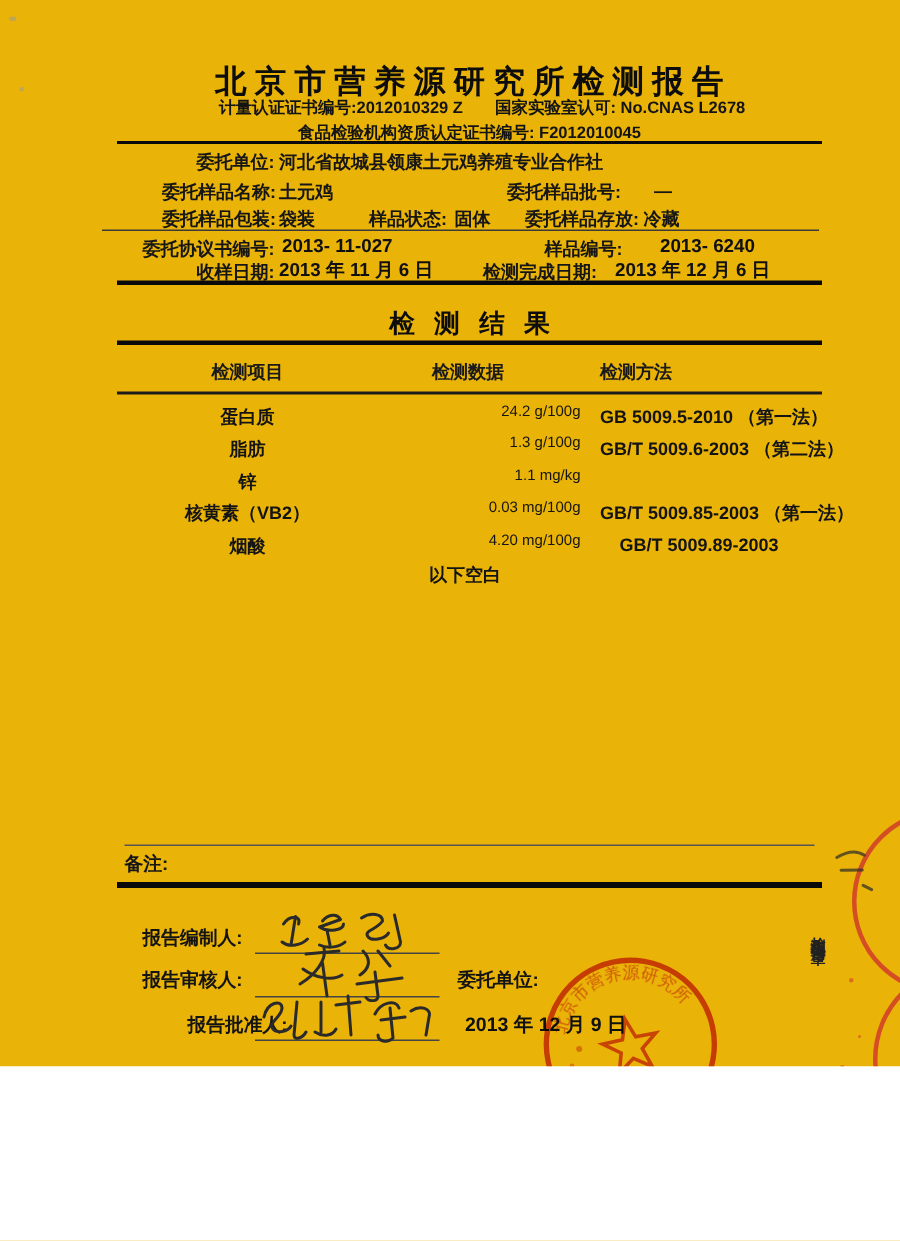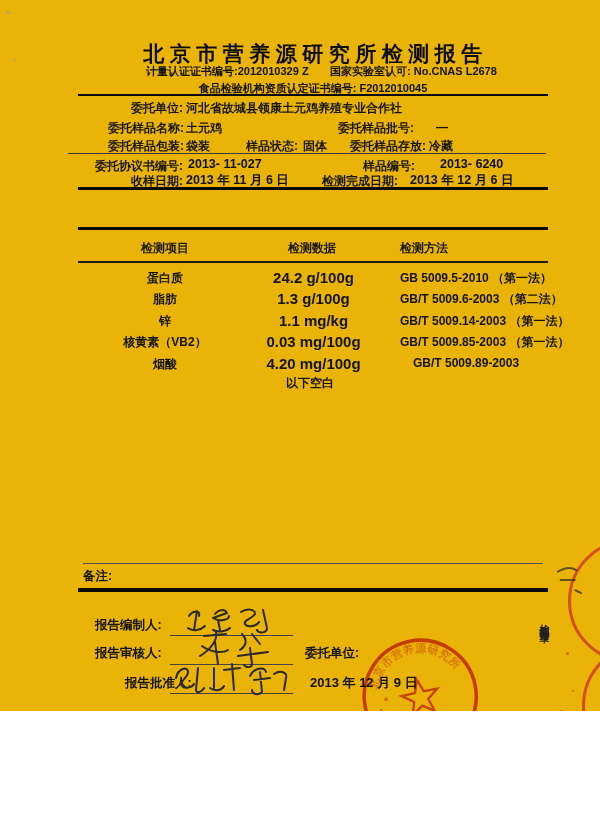--- a/index.html
+++ b/index.html
@@ -18,21 +18,21 @@
   .ln{position:absolute;background:#0a0a0a;}
   .ln-soft{position:absolute;background:#3a3a3a;}
   
   .lbl{font-size:12px;font-weight:600;color:#161616;}
   .val{font-size:12px;font-weight:600;color:#161616;}
   .num{font-size:12.5px;font-weight:bold;color:#101010;}
   
   .sect{left:78px;top:204px;width:470px;text-align:center;font-size:17px;font-weight:bold;letter-spacing:13px;text-indent:13px;color:#0d0d0d;}
   .th{font-size:12px;font-weight:600;color:#1a1a1a;}
   .td-item{width:150px;text-align:center;font-size:12px;font-weight:600;}
-  .td-val{width:147px;text-align:center;font-size:15px;font-weight:bold;}
+  .td-val{width:147px;text-align:right;font-size:10px;font-weight:normal;}
   .td-mth{font-size:12px;font-weight:600;}
   .endnote{left:240px;top:375px;width:140px;text-align:center;font-size:12px;font-weight:600;}
   
   .sig-lbl{font-size:12.5px;font-weight:600;}
   .sigline{position:absolute;left:170px;width:123px;height:1px;background:#444;}
   .sig-svg{position:absolute;}
   .sig-svg path{stroke:#2a2a2a;stroke-width:2;fill:none;stroke-linecap:round;stroke-linejoin:round;}
   
   .stamp{position:absolute;left:356px;top:630px;width:130px;height:130px;transform:rotate(-12deg);opacity:.92;mix-blend-mode:multiply;}
   .side-label{left:537px;top:616px;writing-mode:vertical-rl;font-size:10px;letter-spacing:1.5px;font-weight:600;color:#222;}
@@ -77,38 +77,38 @@
   <span class="abs lbl" style="left:363px;top:158px;">样品编号:</span>
   <span class="abs num" style="left:440px;top:157px;">2013- 6240</span>
 
   <span class="abs lbl" style="left:131px;top:173px;">收样日期:</span>
   <span class="abs num" style="left:186px;top:172px;">2013 年 11 月 6 日</span>
   <span class="abs lbl" style="left:322px;top:173px;">检测完成日期:</span>
   <span class="abs num" style="left:410px;top:172px;">2013 年 12 月 6 日</span>
 
   <div class="ln" style="left:78px;top:187px;width:470px;height:3px;"></div>
 
+  <div class="abs sect">检测结果</div>
   <div class="ln" style="left:78px;top:227px;width:470px;height:3px;"></div>
 
   <span class="abs th" style="left:90px;top:240px;width:150px;text-align:center;">检测项目</span>
   <span class="abs th" style="left:288px;top:240px;">检测数据</span>
   <span class="abs th" style="left:400px;top:240px;">检测方法</span>
   <div class="ln-soft" style="left:78px;top:261px;width:470px;height:2px;background:#1c1c1c;"></div>
 
   <span class="abs td-item" style="left:90px;top:270px;">蛋白质</span>
   <span class="abs td-val" style="left:240px;top:269px;">24.2 g/100g</span>
   <span class="abs td-mth" style="left:400px;top:270px;">GB 5009.5-2010 （第一法）</span>
 
   <span class="abs td-item" style="left:90px;top:291px;">脂肪</span>
   <span class="abs td-val" style="left:240px;top:290px;">1.3 g/100g</span>
   <span class="abs td-mth" style="left:400px;top:291px;">GB/T 5009.6-2003 （第二法）</span>
 
   <span class="abs td-item" style="left:90px;top:313px;">锌</span>
   <span class="abs td-val" style="left:240px;top:312px;">1.1 mg/kg</span>
-  <span class="abs td-mth" style="left:400px;top:313px;">GB/T 5009.14-2003 （第一法）</span>
 
   <span class="abs td-item" style="left:90px;top:334px;">核黄素（VB2）</span>
   <span class="abs td-val" style="left:240px;top:333px;">0.03 mg/100g</span>
   <span class="abs td-mth" style="left:400px;top:334px;">GB/T 5009.85-2003 （第一法）</span>
 
   <span class="abs td-item" style="left:90px;top:356px;">烟酸</span>
   <span class="abs td-val" style="left:240px;top:355px;">4.20 mg/100g</span>
   <span class="abs td-mth" style="left:400px;top:356px;margin-left:13px;">GB/T 5009.89-2003</span>
 
   <div class="abs endnote">以下空白</div>

